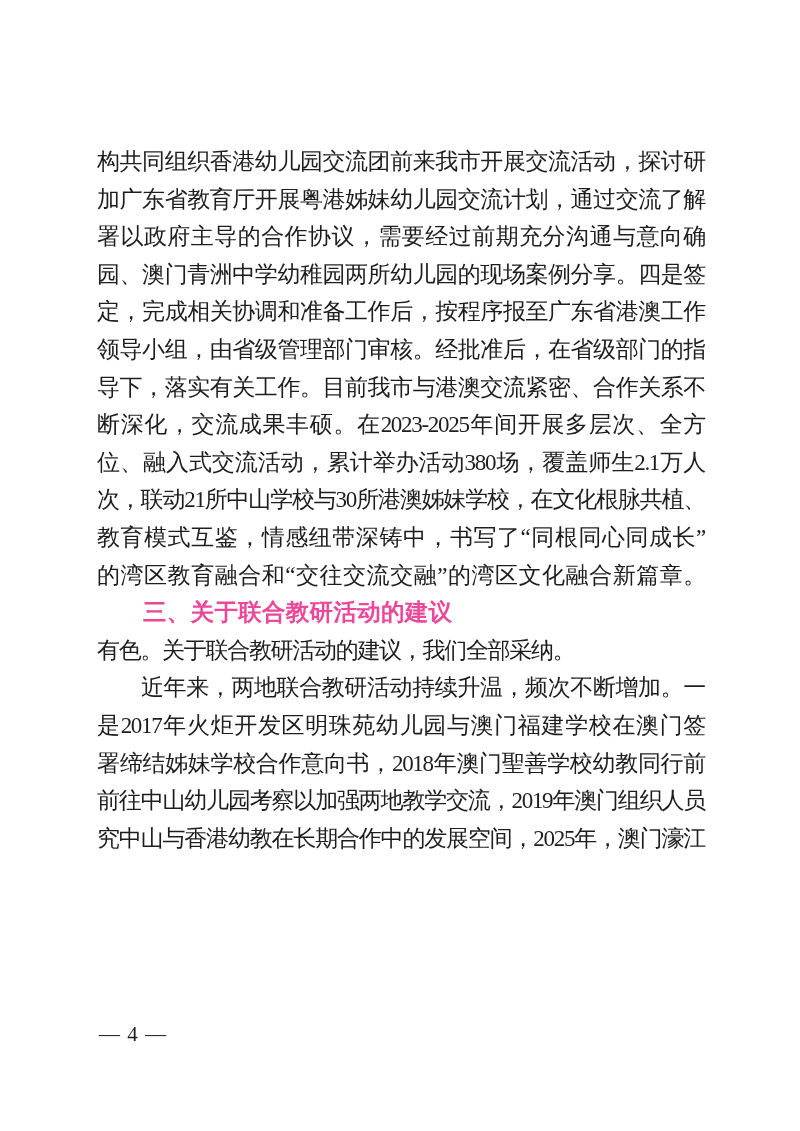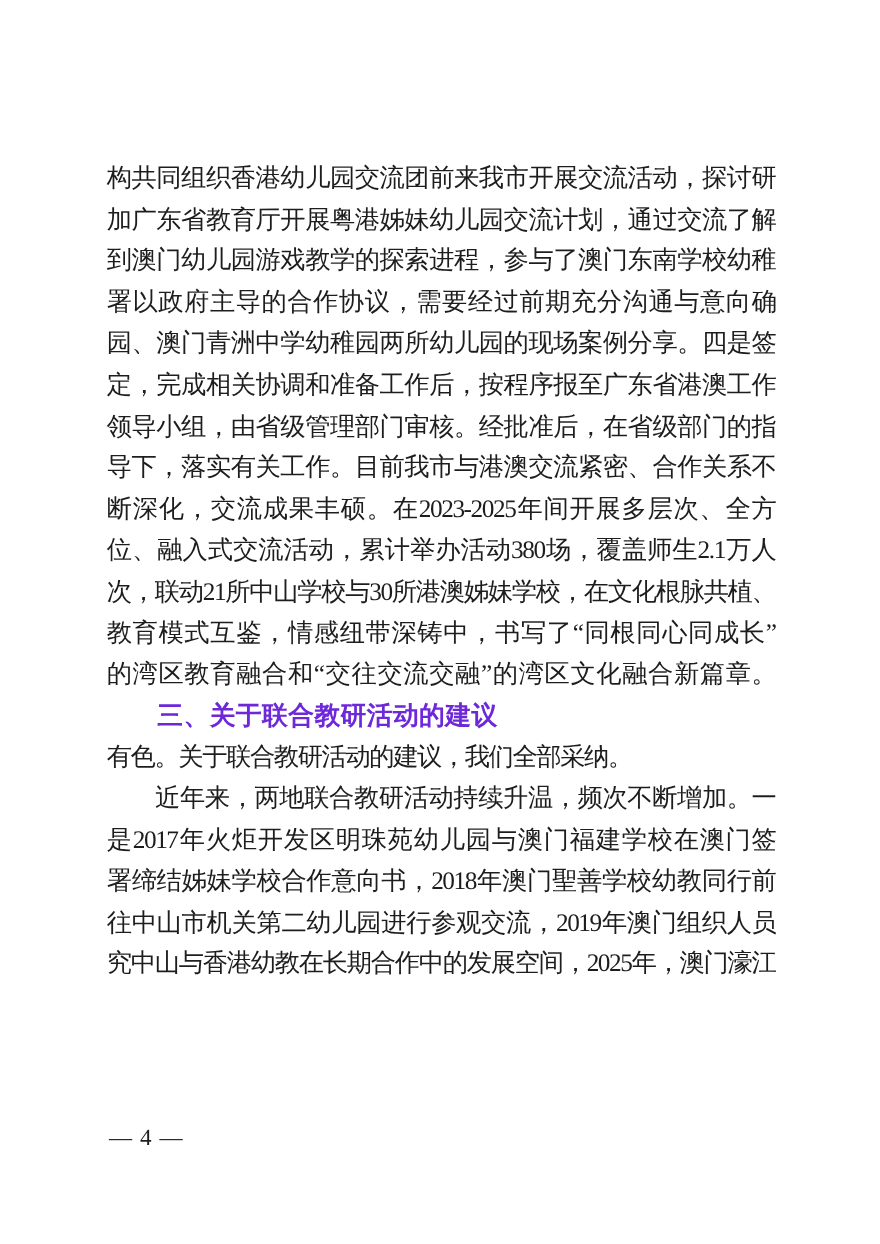--- a/index.html
+++ b/index.html
@@ -46,52 +46,51 @@
   }
   .line.body-indent {
     padding-left: 44px;
   }
   .line.heading {
     font-family: "Liberation Sans", "DejaVu Sans", sans-serif;
     font-weight: bold;
     font-size: 23.5px;
     letter-spacing: 0.3px;
     padding-left: 46px;
-    color: #6d28d9;
+    color: #ec4899;
   }
   .footer {
     position: absolute;
     left: 99px;
     top: 1022px;
     font-size: 21px;
     letter-spacing: 1px;
     color: #1d1d1d;
     font-family: "Liberation Serif", "DejaVu Serif", serif;
   }
 </style>
 </head>
 <body>
 
 <div class="page">
   <div class="content">
       <div class="line body just">构共同组织香港幼儿园交流团前来我市开展交流活动，探讨研</div>
       <div class="line body just">加广东省教育厅开展粤港姊妹幼儿园交流计划，通过交流了解</div>
-      <div class="line body just">到澳门幼儿园游戏教学的探索进程，参与了澳门东南学校幼稚</div>
       <div class="line body just">署以政府主导的合作协议，需要经过前期充分沟通与意向确</div>
       <div class="line body just">园、澳门青洲中学幼稚园两所幼儿园的现场案例分享。四是签</div>
       <div class="line body just">定，完成相关协调和准备工作后，按程序报至广东省港澳工作</div>
       <div class="line body just">领导小组，由省级管理部门审核。经批准后，在省级部门的指</div>
       <div class="line body just">导下，落实有关工作。目前我市与港澳交流紧密、合作关系不</div>
       <div class="line body just">断深化，交流成果丰硕。在2023-2025年间开展多层次、全方</div>
       <div class="line body just">位、融入式交流活动，累计举办活动380场，覆盖师生2.1万人</div>
       <div class="line body just">次，联动21所中山学校与30所港澳姊妹学校，在文化根脉共植、</div>
       <div class="line body just">教育模式互鉴，情感纽带深铸中，书写了“同根同心同成长”</div>
       <div class="line body just">的湾区教育融合和“交往交流交融”的湾区文化融合新篇章。</div>
       <div class="line heading">三、关于联合教研活动的建议</div>
       <div class="line body">有色。关于联合教研活动的建议，我们全部采纳。</div>
       <div class="line body-indent just">近年来，两地联合教研活动持续升温，频次不断增加。一</div>
       <div class="line body just">是2017年火炬开发区明珠苑幼儿园与澳门福建学校在澳门签</div>
       <div class="line body just">署缔结姊妹学校合作意向书，2018年澳门聖善学校幼教同行前</div>
-      <div class="line body just">往中山市机关第二幼儿园进行参观交流，2019年澳门组织人员</div>
+      <div class="line body just">前往中山幼儿园考察以加强两地教学交流，2019年澳门组织人员</div>
       <div class="line body just">究中山与香港幼教在长期合作中的发展空间，2025年，澳门濠江</div>
     </div>
   <div class="footer">— 4 —</div>
 </div>
 
 </body></html>

